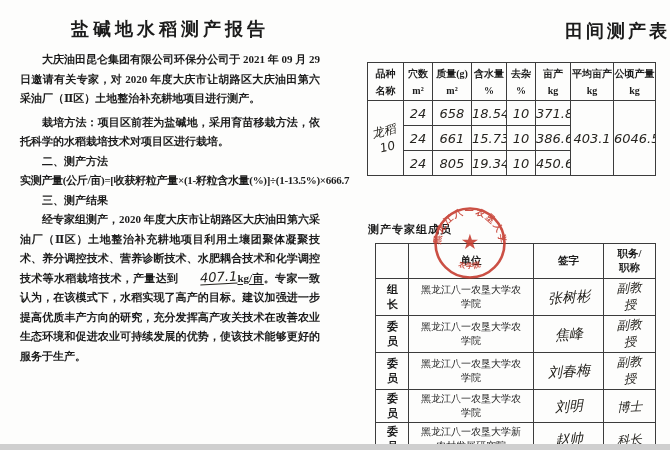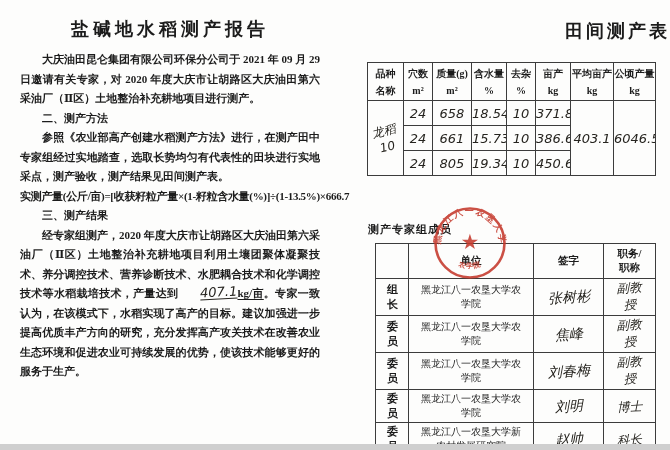--- a/index.html
+++ b/index.html
@@ -56,24 +56,24 @@
 
 <div class="canvas">
 
   <div class="page-left">
     <div class="report-title">盐碱地水稻测产报告</div>
 
     <p class="indent">大庆油田昆仑集团有限公司环保分公司于 2021 年 09 月 29 日邀请有关专家，对 2020 年度大庆市让胡路区大庆油田第六采油厂（Ⅱ区）土地整治补充耕地项目进行测产。</p>
 
 
 
+    <p class="indent gap-top">栽培方法：项目区前茬为盐碱地，采用育苗移栽方法，依托科学的水稻栽培技术对项目区进行栽培。</p>
 
     <p class="sec">二、测产方法</p>
 
-    <p class="indent">参照《农业部高产创建水稻测产方法》进行，在测产田中专家组经过实地踏查，选取长势均匀有代表性的田块进行实地采点，测产验收，测产结果见田间测产表。</p>
 
     <p class="formula">实测产量(公斤/亩)=[收获籽粒产量×(1-籽粒含水量(%)]÷(1-13.5%)×666.7</p>
 
     <p class="sec">三、测产结果</p>
 
     <p class="indent"><span>经专家组测产，2020 年度大庆市让胡路区大庆油田第六采油厂（Ⅱ区）土地整治补充耕地项目利用土壤团聚体凝聚技术、养分调控技术、营养诊断技术、水肥耦合技术和化学调控技术等水稻栽培技术，产量达到</span><span class="hand hand-inline u">407.1</span><span class="u b">kg/亩</span><span>。专家一致认为，在该模式下，水稻实现了高产的目标。建议加强进一步提高优质丰产方向的研究，充分发挥高产攻关技术在改善农业生态环境和促进农业可持续发展的优势，使该技术能够更好的服务于生产。</span></p>
   </div>
 
   <div class="page-right">
 

